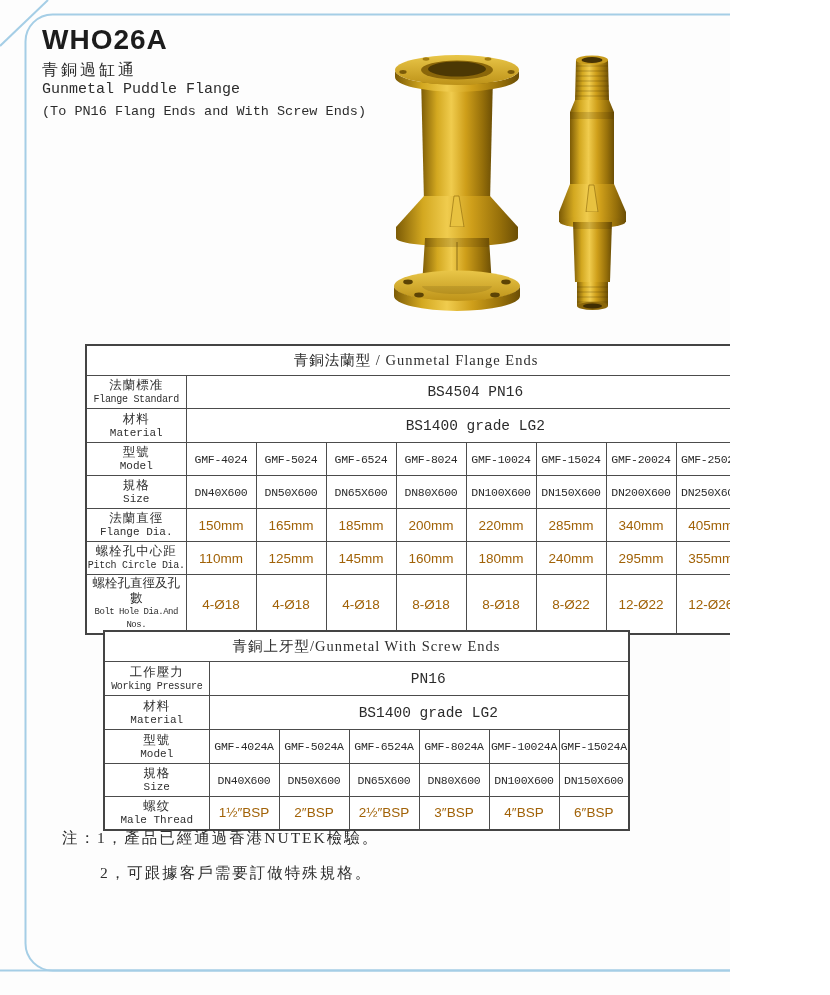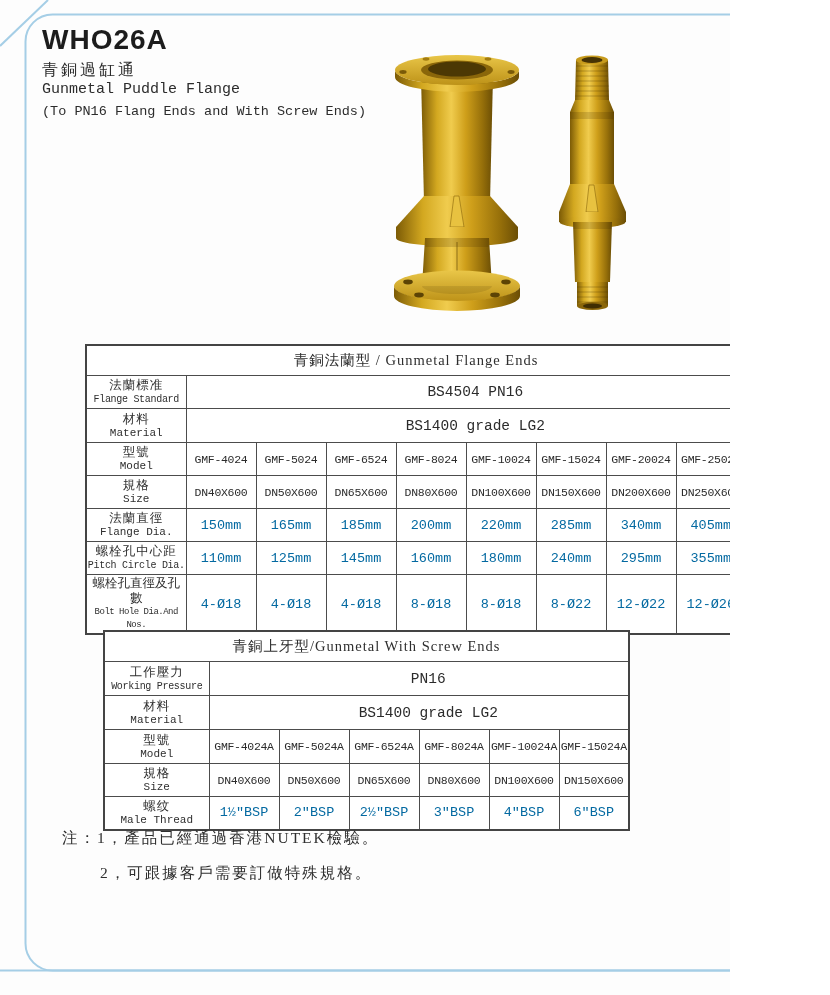--- a/index.html
+++ b/index.html
@@ -28,21 +28,21 @@
   td,th{border:1.5px solid #4c4c4c;text-align:center;vertical-align:middle;padding:0;font-weight:normal;}
   .t1,.t2{border:2px solid #444;}
   .ttl{height:29px;font-size:14.5px;letter-spacing:1px;color:#2e2e2e;}
   .rlab{padding:1px 0;}
   .rlab .zh{display:block;font-size:12.5px;letter-spacing:1px;color:#2e2e2e;line-height:15px;}
   .rlab .en{display:block;font-family:"Liberation Mono",monospace;font-size:11px;color:#2e2e2e;line-height:13px;}
   .rlab .en-s{font-size:10px;letter-spacing:-0.3px;}
   .rlab .en-xs{font-size:9px;letter-spacing:-0.5px;}
   .spanv{font-family:"Liberation Mono",monospace;font-size:14.5px;color:#2b2b2b;padding-left:19px;}
   .cell{font-family:"Liberation Mono",monospace;font-size:11.5px;color:#2b2b2b;letter-spacing:-0.3px;}
-  .cell-lg{font-family:Liberation Mono, monospace;font-size:13.5px;color:#0369a1;text-align:center;}
+  .cell-lg{font-family:Liberation Sans, sans-serif;font-size:13.5px;color:#a16207;text-align:center;}
   .h33{height:33px;} .h34{height:34px;}
 
   
   .notes{position:absolute;left:62px;top:828px;font-size:15.5px;color:#2e2e2e;letter-spacing:2px;}
   .notes .n2{margin-top:14px;padding-left:38px;}
 </style>
 </head>
 <body>
 
 <div class="sheet">

